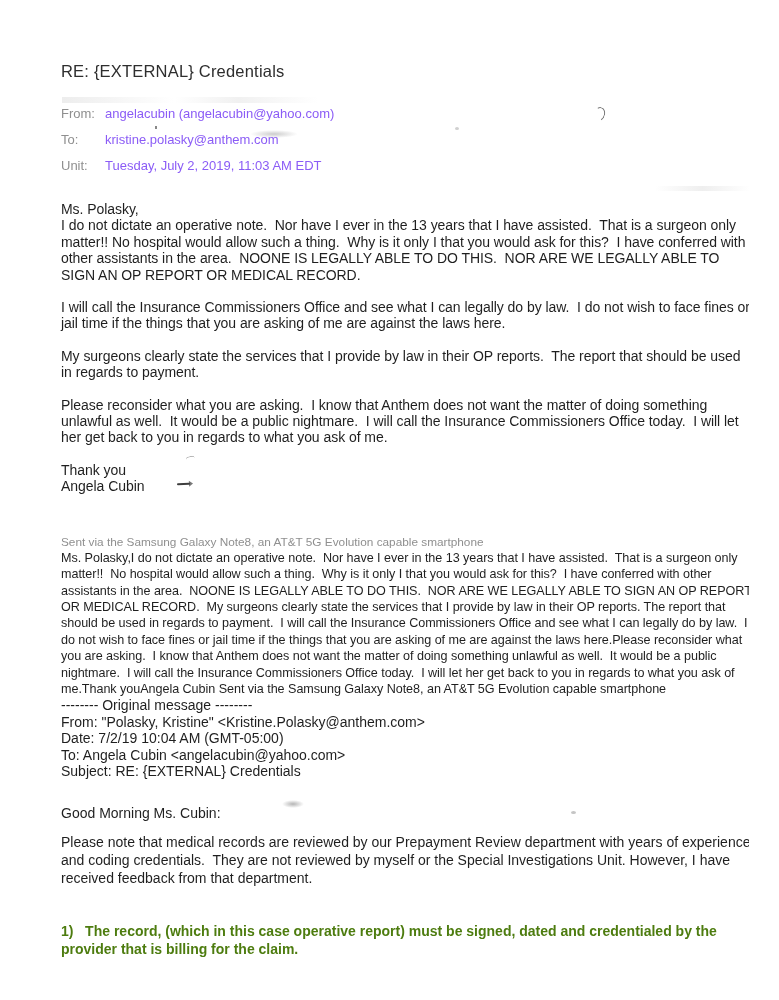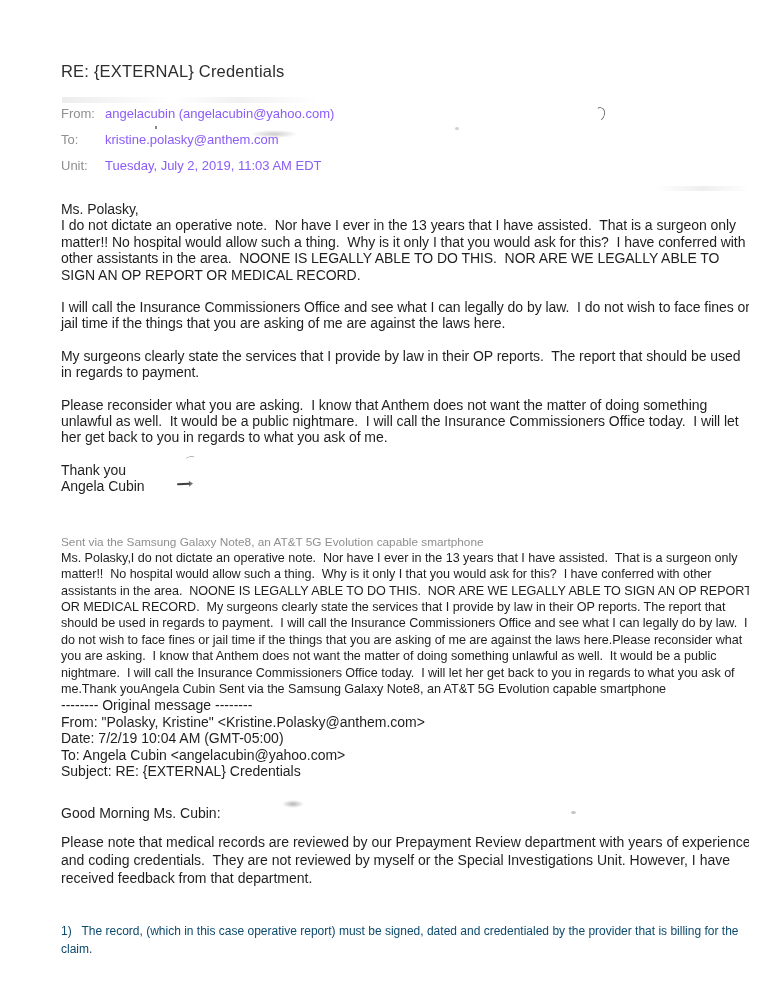--- a/index.html
+++ b/index.html
@@ -55,24 +55,24 @@
   .orig-headers .hline { white-space: pre-wrap; }
   .reply-greeting { margin-top: 26px; font-size: 14px; line-height: 17px; }
   .reply-para {
     margin-top: 12px;
     font-size: 14px;
     line-height: 17.6px;
     white-space: pre-wrap;
   }
   .reply-point {
     margin-top: 36px;
-    font-size: 12px;
+    font-size: 14px;
     line-height: 17.6px;
-    font-weight: normal;
-    color: #0c4a6e;
+    font-weight: bold;
+    color: #4d7c0f;
     white-space: pre-wrap;
   }
   
   .artifact { position: absolute; pointer-events: none; }
   .af-squiggle {
     left: 594px; top: 107px; width: 9px; height: 12px;
     border: 1.5px solid transparent;
     border-right-color: #4a4a4a;
     border-top-color: #5a5a5a;
     border-radius: 50%;

